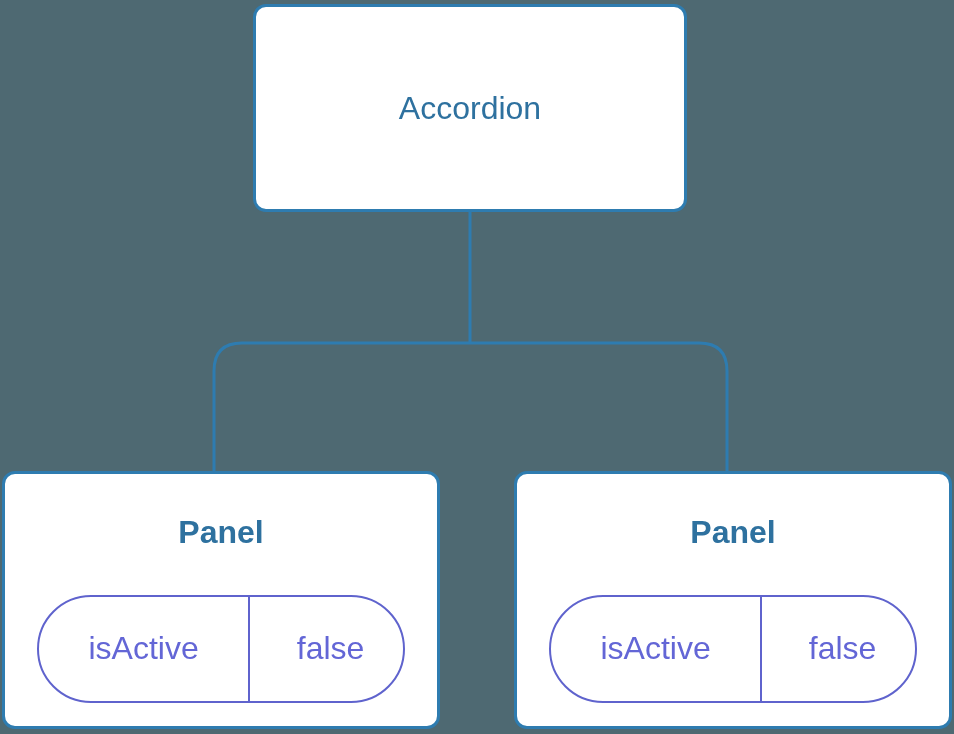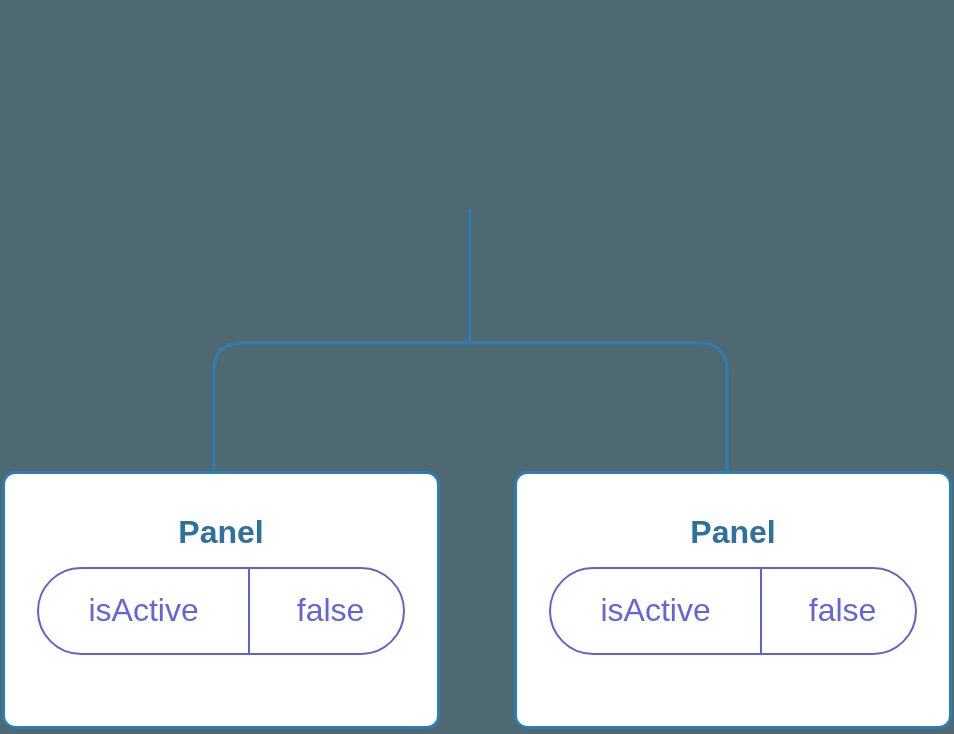--- a/index.html
+++ b/index.html
@@ -48,23 +48,23 @@
     width: 438px;
     height: 258px;
   }
   .node-panel .node-title {
     margin-top: 40px;
     font-weight: bold;
   }
   #panel-1 { left: 2px; }
   #panel-2 { left: 514px; }
   .state-pill {
-    margin-top: 16px;
+    margin-top: 44px;
     width: 368px;
-    height: 88px;
+    height: 108px;
     border: 2px solid var(--state_border, #5f63cd);
     border-radius: 60px;
     box-sizing: border-box;
     display: flex;
     overflow: hidden;
     background: var(--node_bg, #ffffff);
     gap: 8px;
   }
   .state-cell {
     display: flex;
@@ -84,20 +84,23 @@
 </head>
 <body>
 
 <div id="canvas">
 
   <svg class="connector-svg" width="954" height="734" viewBox="0 0 954 734">
     <path d="M470 209 V343" fill="none" stroke-width="3" style="stroke: var(--connector, #2e7cb0)"></path>
     <path d="M214 472 V371 Q214 343 242 343 H699 Q727 343 727 371 V472" fill="none" stroke-width="3" style="stroke: var(--connector, #2e7cb0)"></path>
   </svg>
 
+  <div class="node node-root">
+    <div class="node-title">Accordion</div>
+  </div>
 
   <div class="node node-panel" id="panel-1">
     <div class="node-title">Panel</div>
     <div class="state-pill">
       <div class="state-cell state-key">isActive</div>
       <div class="state-cell state-value">false</div>
     </div>
   </div>
 
   <div class="node node-panel" id="panel-2">

